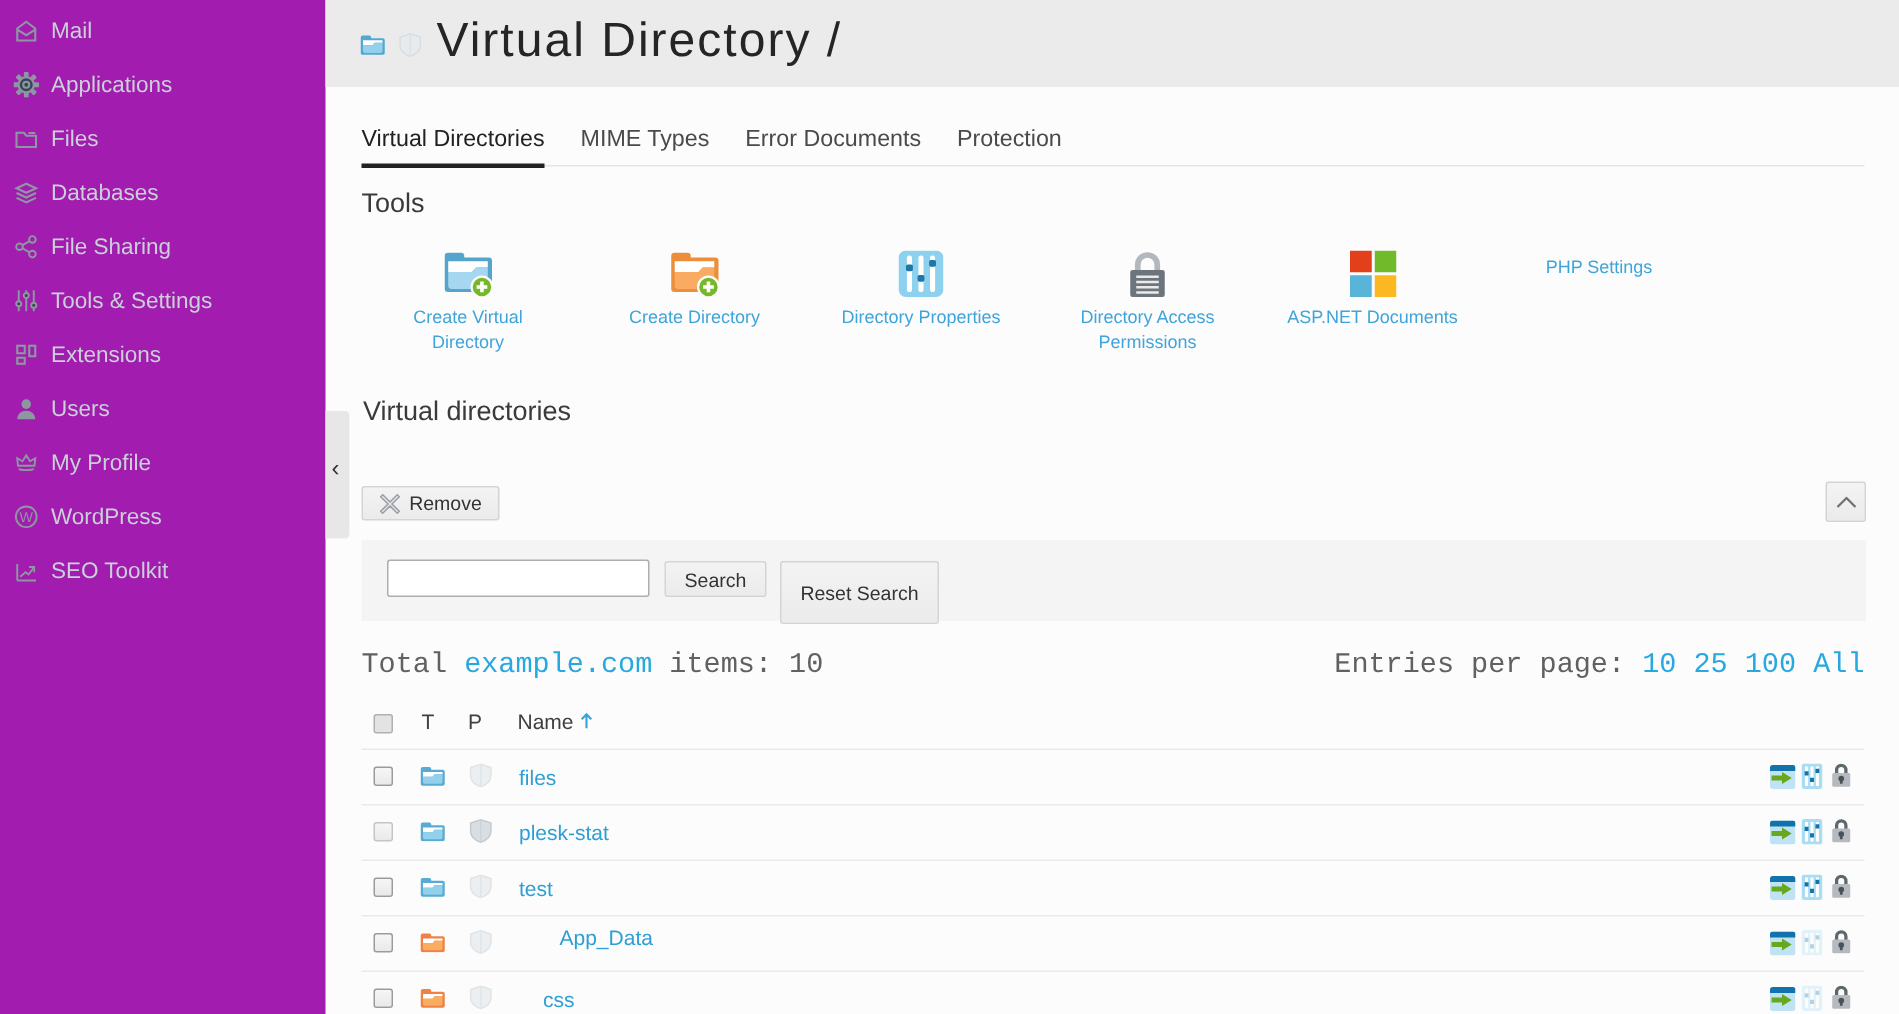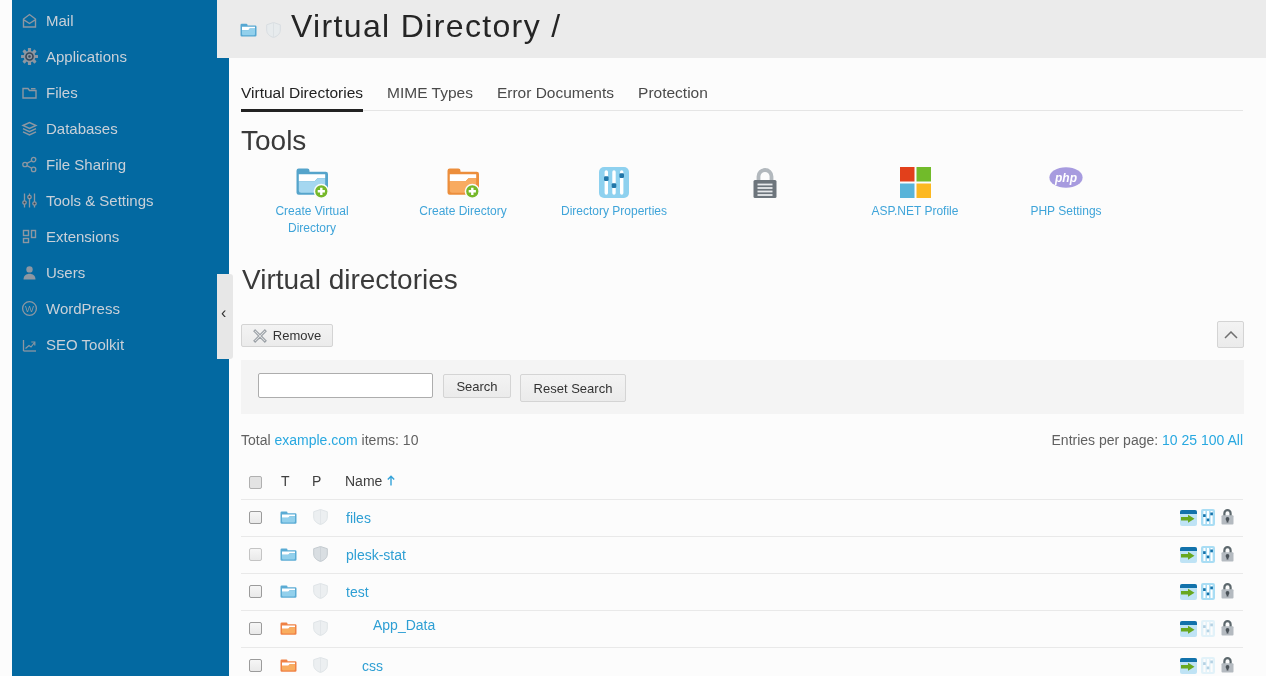--- a/index.html
+++ b/index.html
@@ -1,48 +1,48 @@
 <!DOCTYPE html>
 <html><head>
 <meta charset="utf-8">
 <style>
 * { margin:0; padding:0; box-sizing:border-box; }
 html,body { width:1266px; height:676px; overflow:hidden; font-family:"Liberation Sans", sans-serif; background:#fcfcfc; }
 .abs { position:absolute; }
 
-#sidebar { position:absolute; left:12px; top:0; width:217px; height:676px; background:#0369a1; }
+#sidebar { position:absolute; left:0; top:0; width:217px; height:676px; background:#a21caf; }
 #sidebar ul { list-style:none; padding-top:2px; }
 #sidebar li { height:36px; display:flex; align-items:center; padding-left:9px; }
 #sidebar li svg { width:17px; height:17px; flex:0 0 17px; }
 #sidebar li span { margin-left:8px; color:#c9d0d8; font-size:15px; }
 #collapse { position:absolute; left:217px; top:274px; width:16px; height:85px; background:#e7e7e7; border-radius:0 3px 3px 0; }
 #collapse:after { content:"‹"; position:absolute; left:4px; top:31px; color:#333; font-size:16px; line-height:16px; }
 
 #band { position:absolute; left:217px; top:0; width:1049px; height:58px; background:#ebebeb; }
 #title { position:absolute; left:291px; top:8px; font-size:32px; font-weight:400; color:#252525; letter-spacing:1.35px; }
 #hfolder { position:absolute; left:240px; top:22px; }
 #hshield { position:absolute; left:266px; top:22px; }
 
 #tabs { position:absolute; left:241px; top:84px; font-size:15.5px; z-index:2; }
 #tabs .tab { display:inline-block; margin-right:24px; color:#4a4a4a; padding-bottom:7px; }
 #tabs .tab.active { color:#222; border-bottom:3px solid #222; }
 #tabline { position:absolute; left:241px; top:110px; width:1002px; height:1px; background:#e5e5e5; }
 
-.h2 { position:absolute; font-size:28px; color:#3a3a3a; font-weight:400; }
+.h2 { position:absolute; font-size:18px; color:#3a3a3a; font-weight:400; }
 
 .tool { position:absolute; width:150px; top:166px; text-align:center; }
 .tool .ic { height:33px; display:flex; align-items:flex-start; justify-content:center; }
 .tool .lbl { margin-top:4px; font-size:12px; line-height:16.5px; color:#3fa4d9; }
 
 .btn { position:absolute; display:flex; align-items:center; justify-content:center; background:linear-gradient(#f3f3f3,#ebebeb); border:1px solid #d4d4d4; border-radius:2px; font-size:13px; color:#333; }
 
 #searchpanel { position:absolute; left:241px; top:360px; width:1003px; height:54px; background:#f4f4f4; }
 #searchinput { position:absolute; left:258px; top:373px; width:175px; height:25px; background:#fff; border:1px solid #adadad; border-radius:2px; }
 
-.info { position:absolute; font-size:14px; color:#616161; }
+.info { position:absolute; font-size:19px; color:#616161;font-family:Liberation Mono, monospace; }
 .info a, a.blue { color:#28a8e0; text-decoration:none; }
 
 .cb { position:absolute; width:13px; height:13px; border:1px solid #9b9b9b; border-radius:2px; background:linear-gradient(#f6f6f6,#e9e9e9); }
 .cb.dis { border-color:#c4c4c4; }
 .rowline { position:absolute; left:241px; width:1002px; height:1px; background:#e9e9e9; }
 .cell { position:absolute; font-size:14px; color:#3f3f3f; }
 .cell.link { color:#2e9fd4; }
 </style>
 </head>
 <body>
@@ -120,20 +120,29 @@
           </g>
         </svg>
         <span>Extensions</span>
       </li>
 <li>
         <svg viewBox="0 0 17 17">
           <circle cx="8.5" cy="5.4" r="3.2" fill="#8d97a2"></circle>
           <path d="M2.5 15.5 c0-3.6 2.7-5.7 6-5.7 s6 2.1 6 5.7 z" fill="#8d97a2"></path>
         </svg>
         <span>Users</span>
+      </li>
+<li>
+        <svg viewBox="0 0 17 17">
+          <g fill="none" stroke="#8d97a2" stroke-width="1.3">
+            <path d="M3 10.5 2.5 5.5 6 7.5 8.5 3.5 11 7.5 14.5 5.5 14 10.5 z"></path>
+            <path d="M3.5 12.5 c1.5 1.2 8.5 1.2 10 0"></path>
+          </g>
+        </svg>
+        <span>My Profile</span>
       </li>
 <li>
         <svg viewBox="0 0 17 17">
           <circle cx="8.5" cy="8.5" r="6.9" fill="none" stroke="#8d97a2" stroke-width="1.3"></circle>
           <text x="8.5" y="11.8" text-anchor="middle" font-size="9.5" fill="#8d97a2" font-family="Liberation Sans">W</text>
         </svg>
         <span>WordPress</span>
       </li>
 <li>
         <svg viewBox="0 0 17 17">
@@ -215,60 +224,55 @@
         <path d="M6.5 14 V9.5 a6.5 6.5 0 0 1 13 0 V14" fill="none" stroke="#b2b8bd" stroke-width="3.8"></path>
         <rect x="1.5" y="13" width="23" height="18" rx="1.5" fill="#6d757c"></rect>
         <g stroke="#e8eaec" stroke-width="1.8">
           <line x1="5.5" y1="17.5" x2="20.5" y2="17.5"></line>
           <line x1="5.5" y1="21" x2="20.5" y2="21"></line>
           <line x1="5.5" y1="24.5" x2="20.5" y2="24.5"></line>
           <line x1="5.5" y1="28" x2="20.5" y2="28"></line>
         </g>
       </svg>
     </div>
+<div class="lbl">Directory Access<br>Permissions</div>
 </div>
 <div class="tool" style="left:840px;">
 <div class="ic">
       <svg width="31" height="31" viewBox="0 0 31 31" style="margin-top:1px">
         <rect x="0" y="0" width="14.5" height="14.5" fill="#e2401b"></rect>
         <rect x="16.5" y="0" width="14.5" height="14.5" fill="#71bb2a"></rect>
         <rect x="0" y="16.5" width="14.5" height="14.5" fill="#59b4d9"></rect>
         <rect x="16.5" y="16.5" width="14.5" height="14.5" fill="#fcb821"></rect>
       </svg>
     </div>
-<div class="lbl">ASP.NET Profile</div>
+<div class="lbl">ASP.NET Documents</div>
 </div>
 <div class="tool" style="left:991px;">
-<div class="ic">
-      <svg width="34" height="21" viewBox="0 0 34 21" style="margin-top:1px">
-        <ellipse cx="17" cy="10.5" rx="16.6" ry="10.3" fill="#a79bdf"></ellipse>
-        <text x="17" y="14.8" font-size="12" font-weight="bold" font-style="italic" fill="#fff" text-anchor="middle" font-family="Liberation Sans">php</text>
-      </svg>
-    </div>
 <div class="lbl">PHP Settings</div>
 </div>
 
 <div class="h2" style="left:242px; top:264px;">Virtual directories</div>
 
 <div class="btn" style="left:241px; top:324px; width:92px; height:23px;">
 <svg width="14" height="14" viewBox="0 0 13 13" style="margin-right:6px">
       <path d="M2 .8 6.5 5.3 11 .8 12.2 2 7.7 6.5 12.2 11 11 12.2 6.5 7.7 2 12.2 .8 11 5.3 6.5 .8 2 z" fill="none" stroke="#9aa0a6" stroke-width="1"></path>
     </svg>
 Remove
 </div>
 <div class="btn" style="left:1217px; top:321px; width:27px; height:27px;">
 <svg width="14" height="8" viewBox="0 0 14 8">
       <path d="M1 7 7 1 13 7" fill="none" stroke="#707070" stroke-width="1.5"></path>
     </svg>
 </div>
 
 <div id="searchpanel"></div>
 <div id="searchinput"></div>
 <div class="btn" style="left:443px; top:374px; width:68px; height:24px;">Search</div>
-<div class="btn" style="left:520px; top:374px; width:106px; height:28px;">Reset Search</div>
+<div class="btn" style="left:520px; top:374px; width:106px; height:42px;">Reset Search</div>
 
 <div class="info" style="left:241px; top:432px;">Total <a href="#">example.com</a> items: 10</div>
 <div class="info" style="right:23px; top:432px;">Entries per page: <a href="#">10 25 100 All</a></div>
 
 <div class="cb" style="left:249px; top:476px; background:#e3e3e3; border-color:#b0b0b0;"></div>
 <div class="cell" style="left:281px; top:473px;">T</div>
 <div class="cell" style="left:312px; top:473px;">P</div>
 <div class="cell" style="left:345px; top:473px;">Name</div>
 <svg class="abs" style="left:387px; top:475px;" width="8" height="11" viewBox="0 0 8 11">
     <path d="M4 10.5 V1.5 M0.8 4.5 4 1.2 7.2 4.5" fill="none" stroke="#35a3d9" stroke-width="1.4"></path>

